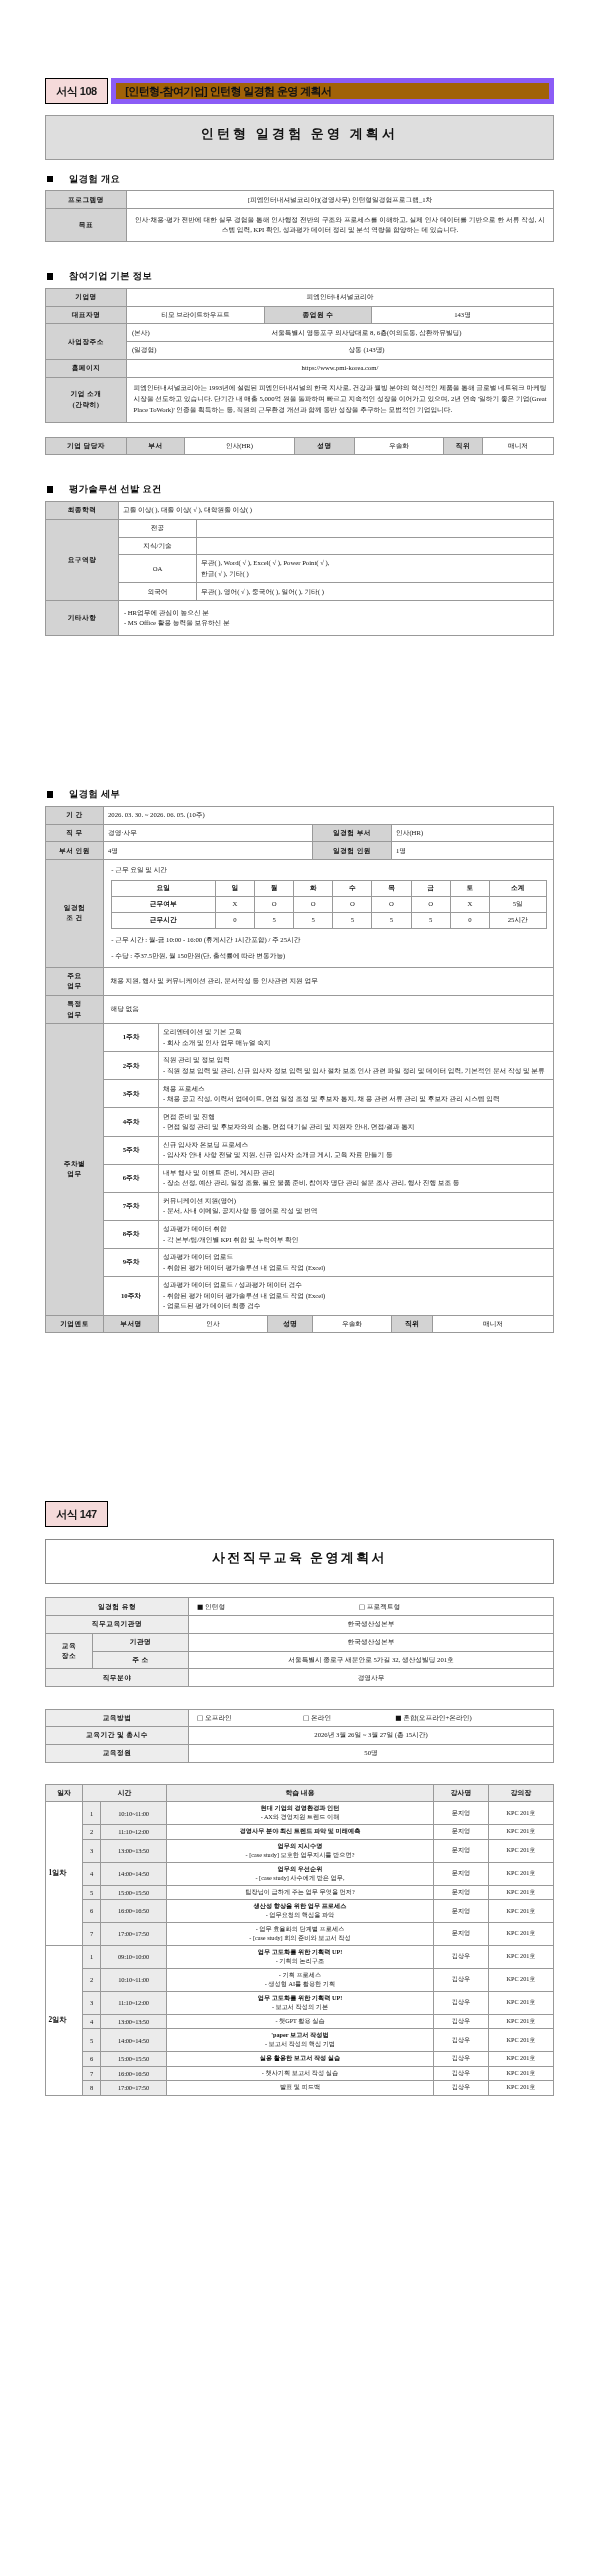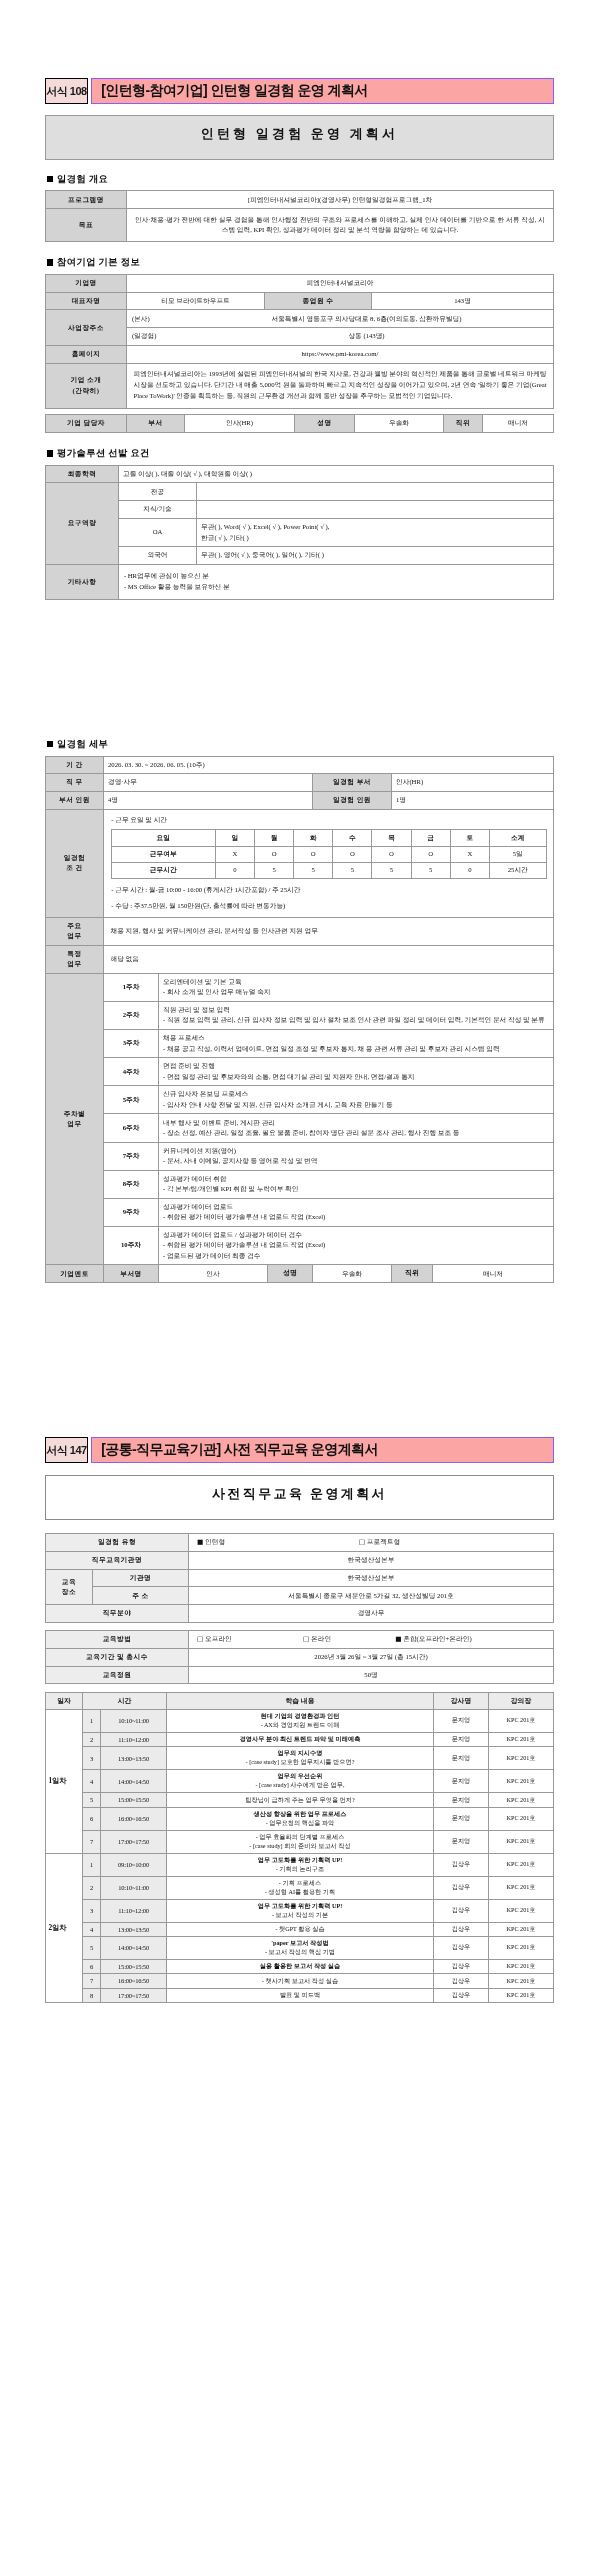--- a/index.html
+++ b/index.html
@@ -22,46 +22,46 @@
   .spacer-top { height: 78px; }
 
   
   .form-header {
     display: flex;
     align-items: stretch;
     height: 26px;
     margin-bottom: 10.5px;
   }
   .form-badge {
-    width: 43px;
+    width: 63px;
     background: #f5dada;
     border: 1px solid #000;
     display: flex;
     align-items: center;
     justify-content: center;
     font-family: "Liberation Sans", sans-serif;
     font-weight: bold;
     font-size: 11px;
     letter-spacing: -0.5px;
     color: #1a1a1a;
     flex: none;
   }
   .form-title-box {
     flex: 1;
     margin-left: 3.2px;
-    border: 1px solid #8b5cf6;
+    border: 5px solid #8b5cf6;
     display: flex;
     align-items: center;
     padding-left: 9px;
     font-family: "Liberation Sans", sans-serif;
     font-weight: bold;
-    font-size: 14px;
+    font-size: 11px;
     letter-spacing: -0.6px;
     color: #111;
-    background: #fca5a5;
+    background: #a16207;
   }
 
   
   .doc-title {
     border: 0.8px solid #9a9a9a;
     background: #dedede;
     text-align: center;
     font-size: 13px;
     font-weight: bold;
     letter-spacing: 3.2px;
@@ -78,35 +78,35 @@
 
   
   .sec-head {
     font-size: 9.3px;
     font-weight: bold;
     letter-spacing: 0.4px;
     margin: 0 0 4.9px 1.6px;
     color: #111;
     display: flex;
     align-items: center;
-    gap: 4px;
+    gap: 16px;
   }
   .sec-head .bullet {
     width: 6.5px; height: 6.5px; background: #000; display:inline-block;
   }
   .gap { height: 13.8px; }
   .gap-sm { height: 7.3px; }
 
   
   table.doc {
     width: 100%;
     border-collapse: collapse;
     table-layout: fixed;
     border: 1.3px solid #111;
-    margin-bottom: 0;
+    margin-bottom: 14px;
     background: #fff;
   }
   table.doc td, table.doc th {
     border: 0.6px solid #999;
     font-size: 6.7px;
     padding: 3.2px 4px;
     color: #111;
     vertical-align: middle;
     line-height: 1.55;
     word-break: break-all;
@@ -524,21 +524,20 @@
       </tr>
     </tbody>
   </table>
 </div>
 
 <div class="page">
   <div style="height:154px"></div>
 
   <div class="form-header">
     <div class="form-badge">서식 147</div>
-    <div class="form-title-box">[공통-직무교육기관] 사전 직무교육 운영계획서</div>
   </div>
 
   <div class="doc-title plain">사전직무교육 운영계획서</div>
 
   <table class="doc">
     <colgroup>
         <col style="width:47px">
         <col style="width:96px">
         <col>
       </colgroup>

